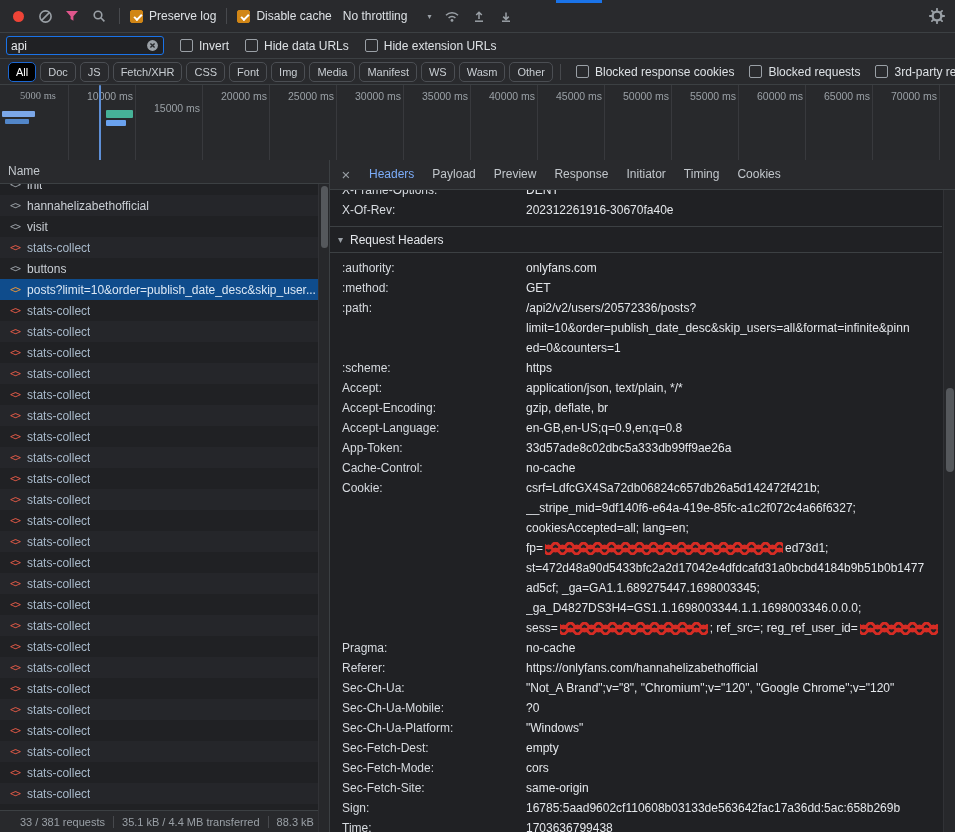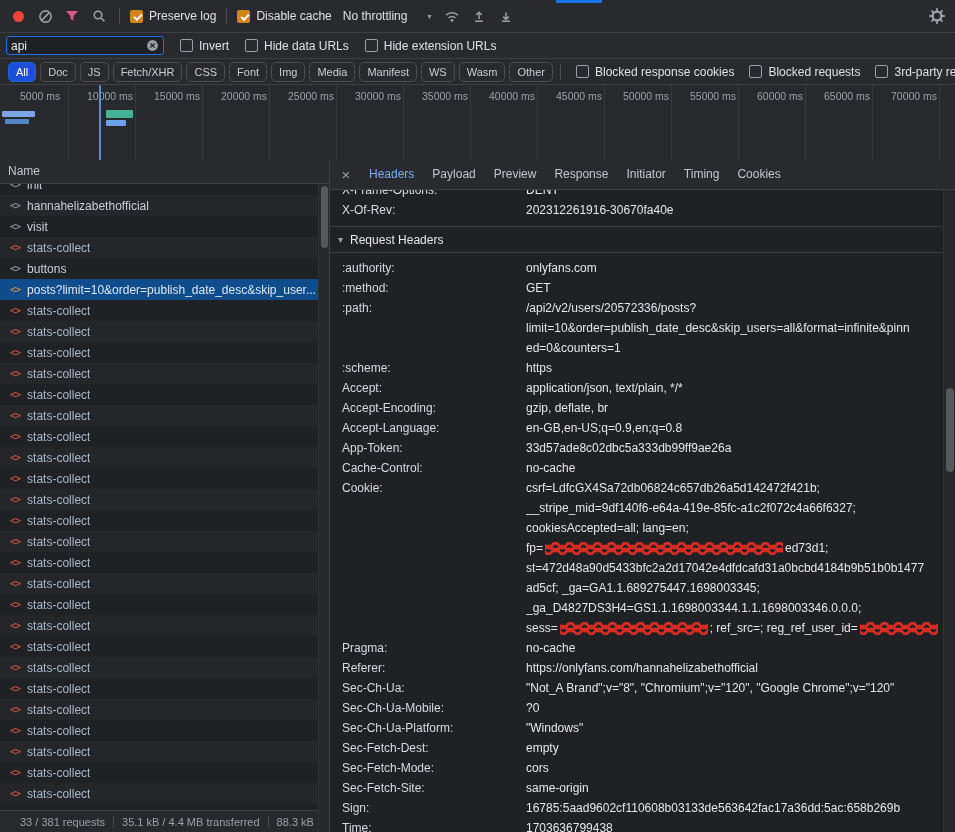--- a/index.html
+++ b/index.html
@@ -22,21 +22,21 @@
   .caret{font-size:8px;color:#9aa0a6}
   .spacer{flex:1}
   .top-strip{position:absolute;left:556px;top:0;width:46px;height:3px;background:#1a73e8;z-index:10}
 
   .filter-toolbar{height:26px;background:#292a2d;border-bottom:1px solid #3c4043;display:flex;align-items:center;padding:0 6px;gap:16px}
   .search-box{width:158px;height:19px;background:#202124;border:1px solid #1a73e8;border-radius:3px;display:flex;align-items:center;padding:0 4px;flex:none}
   .search-box input{flex:1;min-width:0;background:transparent;border:none;outline:none;color:#e8eaed;font:12px "Liberation Sans",sans-serif}
 
   .chips-toolbar{height:26px;background:#292a2d;border-bottom:1px solid #3c4043;display:flex;align-items:center;padding:0 8px;gap:4px}
   .chip{font:11px "Liberation Sans",sans-serif;color:#c8cdd2;background:transparent;border:1px solid #4b4e53;border-radius:5px;padding:3px 7px;cursor:default;flex:none}
-  .chip.selected{background:#1d4ed8;border-color:#1c67d2;color:#fff}
+  .chip.selected{background:#000000;border-color:#1c67d2;color:#fff}
   .blocked-filters{display:flex;align-items:center;gap:15px;margin-left:8px}
 
   
   .timeline{position:relative;height:78px;background:#28292c;border-bottom:1px solid #3c4043;overflow:hidden}
   .tick-label{position:absolute;top:5px;font-size:10.5px;color:#9aa0a6;white-space:nowrap}
   .gridline{position:absolute;top:0;bottom:0;width:1px;background:#38393d}
   .tl-bar{position:absolute;border-radius:1px}
 
   
   .content{position:absolute;top:160px;left:0;right:0;bottom:0;display:flex}
@@ -207,25 +207,25 @@
           <span class="cb-label">Blocked requests</span>
         </label>
         <label class="cb">
           <span class="cb-box"></span>
           <span class="cb-label">3rd-party requests</span>
         </label>
       </div>
   </div>
 
   <div class="timeline">
-      <span class="tick-label" style="left: 20px;">5000 ms</span>
+      <span class="tick-label" style="left: 20px; font-family: Liberation Serif, serif;">5000 ms</span>
       <div class="gridline" style="left: 68px;"></div>
       <span class="tick-label" style="left: 87px;">10000 ms</span>
       <div class="gridline" style="left: 135px;"></div>
-      <span class="tick-label" style="left: 154px;">15000 ms</span>
+      <span class="tick-label" style="left: 154px; margin-top: 12px;">15000 ms</span>
       <div class="gridline" style="left: 202px;"></div>
       <span class="tick-label" style="left: 221px;">20000 ms</span>
       <div class="gridline" style="left: 269px;"></div>
       <span class="tick-label" style="left: 288px;">25000 ms</span>
       <div class="gridline" style="left: 336px;"></div>
       <span class="tick-label" style="left: 355px;">30000 ms</span>
       <div class="gridline" style="left: 403px;"></div>
       <span class="tick-label" style="left: 422px;">35000 ms</span>
       <div class="gridline" style="left: 470px;"></div>
       <span class="tick-label" style="left: 489px;">40000 ms</span>

